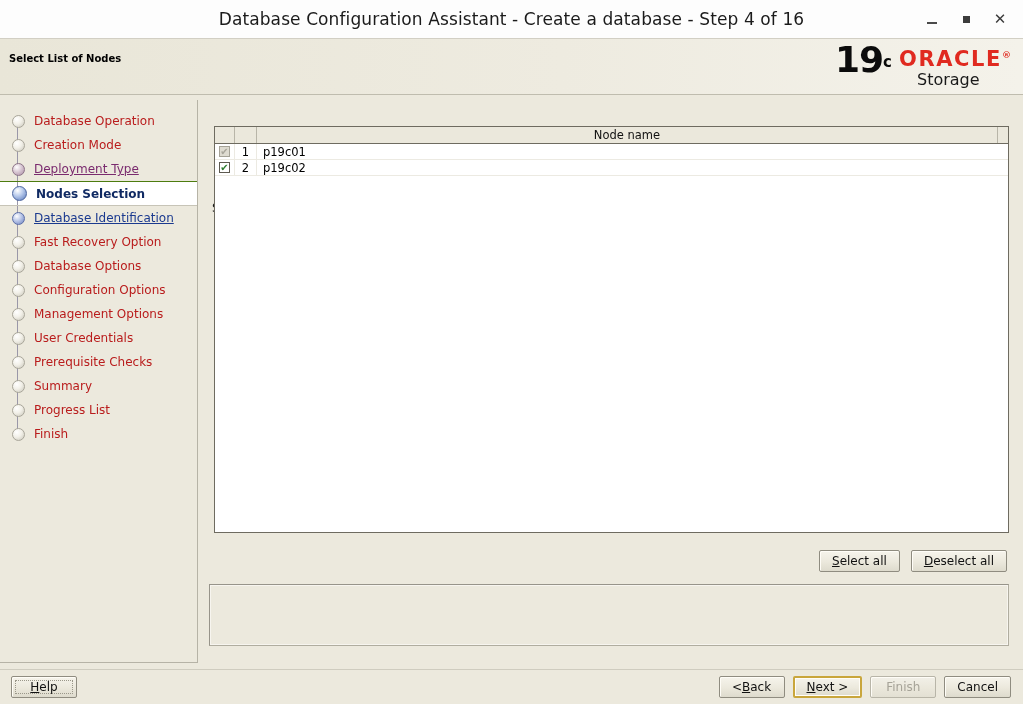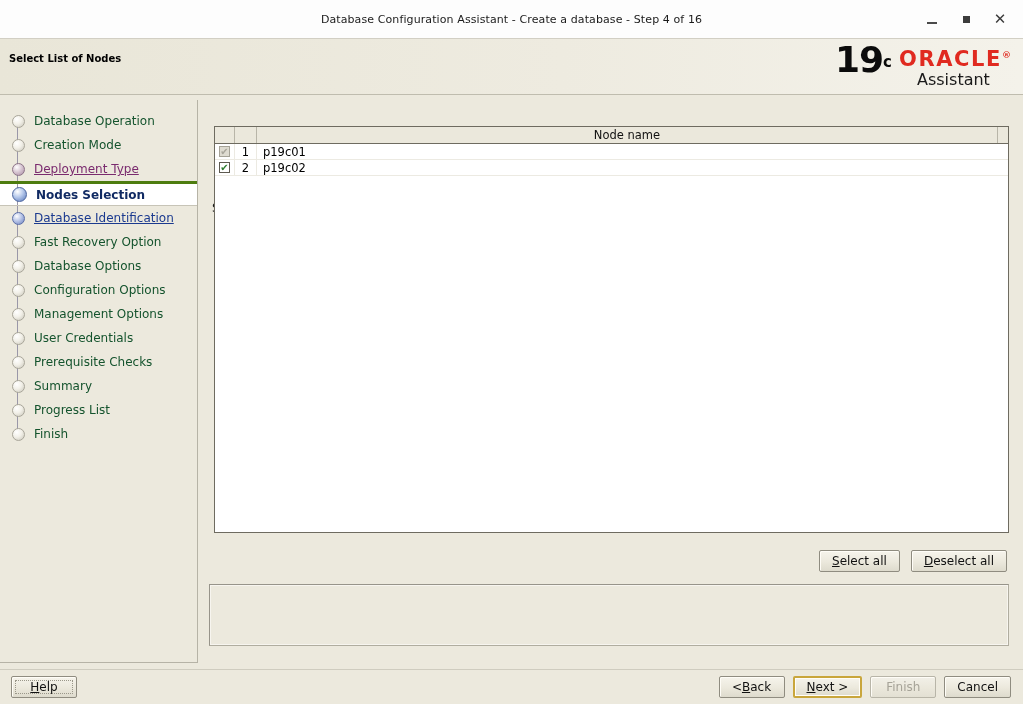--- a/index.html
+++ b/index.html
@@ -22,21 +22,21 @@
   .titlebar {
     position: relative;
     height: 38px;
     background: #fdfdfd;
     border-bottom: 1px solid #d2cfc4;
     display: flex;
     align-items: center;
     justify-content: center;
   }
   .titlebar-text {
-    font-size: 11px;
+    font-size: 17px;
     color: #1b1b1b;
     letter-spacing: .1px;
   }
   .winbtns {
     position: absolute;
     right: 6px;
     top: 0;
     height: 38px;
     display: flex;
     align-items: center;
@@ -191,32 +191,32 @@
     width: 13px;
     height: 13px;
     background: radial-gradient(circle at 35% 28%, #ffffff 0%, #b9cbec 42%, #5878bb 100%);
     border: 1px solid #4b659f;
   }
   .step .label {
     margin-left: 9px;
     font-size: 12px;
     white-space: nowrap;
   }
-  .step.disabled .label { color: #14532d; }
+  .step.disabled .label { color: #b91c1c; }
   .step.visited .label {
     color: #7a2a6e;
     text-decoration: underline;
   }
   .step.link .label {
     color: #1b3a8f;
     text-decoration: underline;
   }
   .step.current {
     background: #ffffff;
-    border-top: 3px solid #4d7c0f;
+    border-top: 1px solid #4d7c0f;
     border-bottom: 1px solid #c7c4b7;
     height: 25px;
     margin-left: -0px;
     width: 197px;
   }
   .step.current .label {
     color: #102a63;
     font-weight: bold;
   }
   .step.current .connector { background: #9a97a8; }
@@ -435,21 +435,21 @@
 </div>
 
 <div class="header">
   <div class="page-title">Select List of Nodes</div>
   <div class="logo">
     <div>
       <span class="logo-19">19</span><span class="logo-c">c</span>
     </div>
     <div class="logo-right">
       <div class="logo-oracle"><span>ORACLE</span><span class="logo-reg">®</span></div>
-      <div class="logo-db">Assistant</div>
+      <div class="logo-db">Storage</div>
     </div>
   </div>
 </div>
 
 <div class="body-wrap">
 
   <div class="sidebar" id="sidebar">
       <div class="step disabled">
         <div class="connector"></div>
         <span class="bullet pending"></span>

